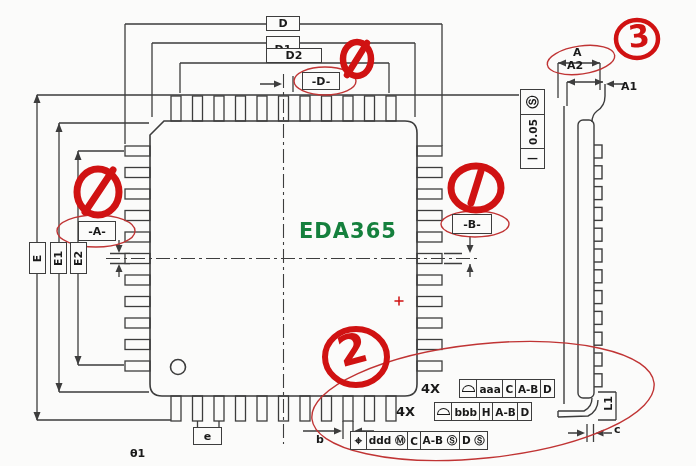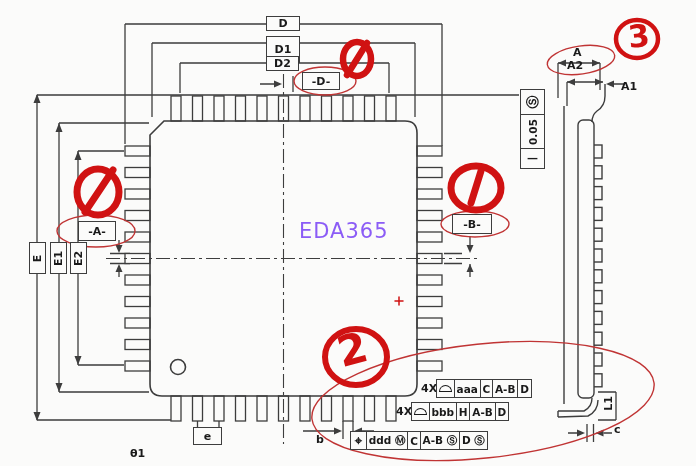--- a/index.html
+++ b/index.html
@@ -5,33 +5,33 @@
   html,body{margin:0;padding:0;background:#e9e9e9}
   .stage{position:relative;width:696px;height:466px;background:#fbfbfa;overflow:hidden;
          font-family:"DejaVu Sans",sans-serif}
   svg.draw{position:absolute;left:0;top:0}
   .lbox{position:absolute;border:1.3px solid #3d3d3d;background:#fbfbfa;display:flex;
         align-items:center;justify-content:center;font-weight:bold;font-size:11px;
         color:#1a1a1a;box-sizing:border-box;line-height:1}
   .plain{position:absolute;font-weight:bold;font-size:11px;color:#1a1a1a;line-height:1}
   .vtext{transform:rotate(-90deg);white-space:nowrap}
   .fcf{position:absolute;display:flex;align-items:flex-start}
-  .fcf .pre{font-weight:bold;font-size:11px;color:#1a1a1a;margin-right:0;line-height:19px}
+  .fcf .pre{font-weight:bold;font-size:13px;color:#1a1a1a;margin-right:20px;line-height:19px}
   .cell{border:1.3px solid #3d3d3d;background:#fbfbfa;height:19px;display:flex;align-items:center;
         justify-content:center;padding:0 2px;font-weight:bold;font-size:10.5px;color:#1a1a1a;
         margin-left:-1.3px;box-sizing:border-box;white-space:nowrap}
   .sym{font-size:13px;padding:0 4px}
   .profsym{display:inline-block;width:13px;height:7.5px;border:1.6px solid #1a1a1a;
            border-radius:13px 13px 0 0;box-sizing:border-box}
   .stack{position:absolute;display:flex;flex-direction:column}
   .stack .cell2{border:1.3px solid #3d3d3d;background:#fbfbfa;width:25px;display:flex;
         align-items:center;justify-content:center;font-weight:bold;color:#1a1a1a;
         margin-top:-1.3px;box-sizing:border-box}
-  .wm{position:absolute;left:299px;top:219px;font-size:21px;font-weight:normal;
-      color:#8b5cf6;letter-spacing:1px}
+  .wm{position:absolute;left:299px;top:219px;font-size:21px;font-weight:bold;
+      color:#15803d;letter-spacing:1px}
   .rednum{position:absolute;color:#d01212;font-weight:bold;line-height:1}
 </style>
 </head>
 <body>
 
 <div class="stage">
 
   <svg class="draw" width="696" height="466" viewBox="0 0 696 466">
 
     <g stroke="#3d3d3d" stroke-width="1.3" fill="none">
@@ -171,21 +171,21 @@
       <ellipse cx="476" cy="188" rx="25" ry="22" stroke-width="7"></ellipse>
       <path d="M481,171 L471,203" stroke-width="7"></path>
       <ellipse cx="356" cy="357" rx="31" ry="28" stroke-width="6"></ellipse>
       <ellipse cx="637" cy="39" rx="21" ry="19" stroke-width="4.5"></ellipse>
       <path d="M395,301 H403 M399,297 V305" stroke-width="1.5"></path>
     </g>
   </svg>
 
   <div class="lbox" style="left:266px;top:16px;width:34px;height:15px">D</div>
   <div class="lbox" style="left:266px;top:36px;width:34px;height:27px">D1</div>
-  <div class="lbox" style="left:266px;top:56px;width:33px;height:15px">D2</div>
+  <div class="lbox" style="left:266px;top:48px;width:56px;height:15px">D2</div>
 
   <div class="lbox" style="left:302px;top:72px;width:38px;height:18px">-D-</div>
   <div class="lbox" style="left:78px;top:221px;width:38px;height:20px">-A-</div>
   <div class="lbox" style="left:452px;top:214px;width:40px;height:20px">-B-</div>
 
   <div class="lbox" style="left:29px;top:242px;width:17px;height:32px">
     <span class="vtext">E</span>
     </div>
   <div class="lbox" style="left:50px;top:242px;width:17px;height:32px">
     <span class="vtext">E1</span>

